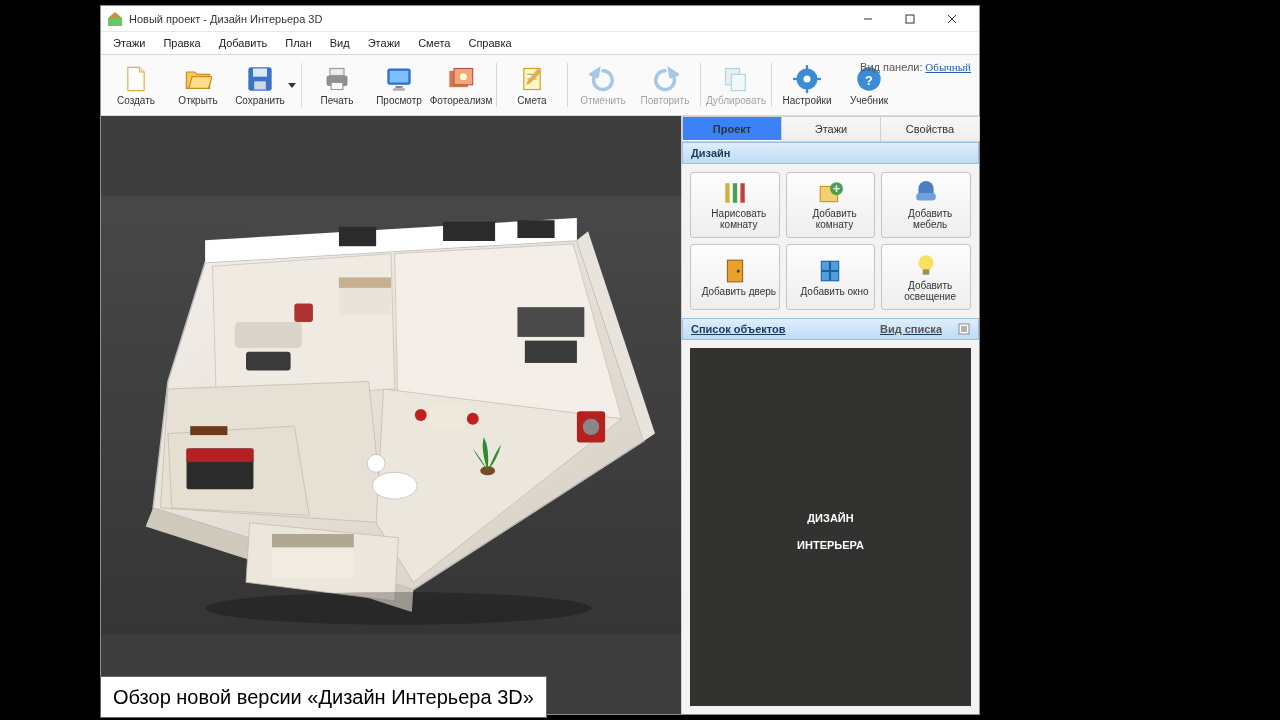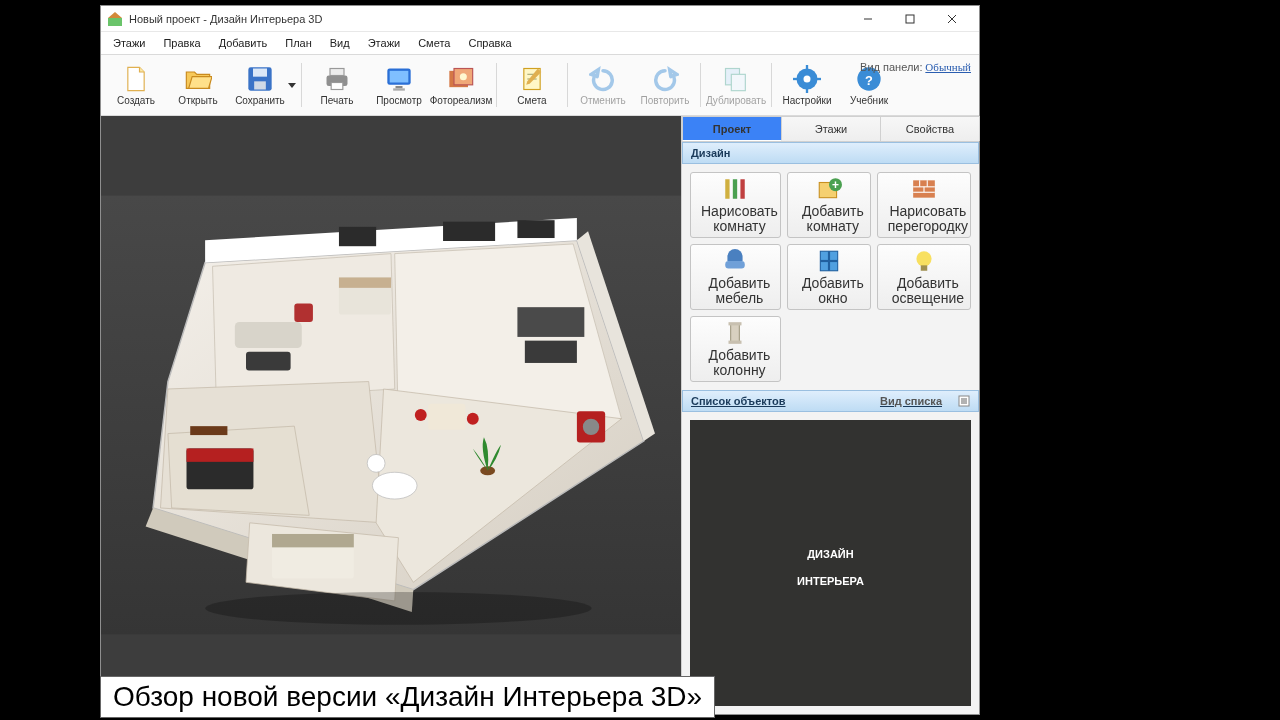--- a/index.html
+++ b/index.html
@@ -30,27 +30,27 @@
 .floor-scene { position: absolute; inset: 0; background: #3d3d3d; }
 .floor-scene svg { width: 100%; height: 100%; }
 .sidebar { width: 298px; background: #f3f3f3; border-left: 1px solid #d0d0d0; display: flex; flex-direction: column; }
 .tabs { display: flex; height: 26px; background: #fff; border-bottom: 1px solid #d0d0d0; }
 .tab { flex: 1; display: flex; align-items: center; justify-content: center; border: 1px solid #d0d0d0; border-bottom: none; background: linear-gradient(#f7f7f7,#eee); cursor: pointer; font-size: 11px; color: #333; margin-right: -1px; }
 .tab.active { background: #3b82f6; font-weight: 600; border-bottom: 1px solid #fff; position: relative; z-index: 1; }
 .section-hdr { height: 22px; background: linear-gradient(#dfeefc, #bedcf4); border: 1px solid #9abfe0; display: flex; align-items: center; padding: 0 8px; font-weight: 600; color: #1a3a5a; }
 .design-grid { display: grid; grid-template-columns: repeat(3, 1fr); gap: 6px; padding: 8px; background: #f3f3f3; }
 .design-btn { border: 1px solid #c4c4c4; background: linear-gradient(#fdfdfd,#eee); border-radius: 3px; height: 66px; display: flex; flex-direction: column; align-items: center; justify-content: center; cursor: pointer; gap: 2px; padding: 2px; }
 .design-btn .dico { width: 26px; height: 26px; display:flex; align-items:center; justify-content:center; }
-.design-btn .dlbl { font-size: 14px; color: #333; text-align: center; line-height: 1.1; margin-left: 8px; }
+.design-btn .dlbl { font-size: 10px; color: #333; text-align: center; line-height: 1.1; margin-left: 8px; }
 .objlist-hdr { display: flex; align-items: center; justify-content: space-between; padding-right: 8px; text-decoration: underline; }
 .objlist-hdr .vl { font-size: 10px; color: #555; display:flex; align-items:center; gap:16px;}
 .promo { flex: 1; margin: 8px; background: #323230; display: flex; align-items: center; justify-content: center; color: #fff; text-align: center; font-family: 'Arial Black', Arial; }
 .promo .pt { font-size: 26px; font-weight: 900; line-height: 1.05; }
 .promo .pt .big { font-size: 60px; display: block; letter-spacing: 2px; }
-.caption { position: absolute; left: 100px; bottom: 0; height: 42px; background: #fff; border: 1px solid #666; padding: 4px 12px; font-size: 28px; color: #000; display: flex; align-items: center; }
+.caption { position: absolute; left: 100px; bottom: 0; height: 42px; background: #fff; border: 1px solid #666; padding: 4px 12px; font-size: 20px; color: #000; display: flex; align-items: center; }
 .caption-wrap { position: absolute; left: 0; right: 0; bottom: 2px; display: flex; }
 </style>
 </head>
 <body>
 
 <div class="letterbox lb-left"></div>
 <div class="letterbox lb-right"></div>
 
 <div class="window">
   <div class="titlebar">
@@ -320,67 +320,53 @@
                 <rect x="3" y="6" width="16" height="14" fill="#f5d070" stroke="#c89020"></rect>
                 <circle cx="18" cy="8" r="6" fill="#4aa050"></circle>
                 <text x="18" y="12" text-anchor="middle" fill="#fff" font-size="10" font-weight="bold">+</text>
               </svg>
             </span>
           <span class="dlbl">Добавить комнату</span>
         </div>
         <div class="design-btn">
           <span class="dico">
               <svg viewBox="0 0 24 24">
-                <rect x="2" y="4" width="20" height="16" fill="#d88050"></rect>
-                <line x1="2" y1="10" x2="22" y2="10" stroke="#fff"></line>
-                <line x1="2" y1="15" x2="22" y2="15" stroke="#fff"></line>
-                <line x1="8" y1="4" x2="8" y2="10" stroke="#fff"></line>
-                <line x1="15" y1="4" x2="15" y2="10" stroke="#fff"></line>
-                <line x1="12" y1="10" x2="12" y2="15" stroke="#fff"></line>
-              </svg>
-            </span>
-          <span class="dlbl">Нарисовать перегородку</span>
-        </div>
-        <div class="design-btn">
-          <span class="dico">
-              <svg viewBox="0 0 24 24">
                 <path d="M5 12v-4a5 5 0 0 1 14 0v4" fill="#4a80c0"></path>
                 <rect x="3" y="12" width="18" height="7" rx="3" fill="#70a0d8"></rect>
               </svg>
             </span>
           <span class="dlbl">Добавить мебель</span>
+        </div>
+        <div class="design-btn">
+          <span class="dico">
+              <svg viewBox="0 0 24 24">
+                <rect x="5" y="2" width="14" height="20" fill="#e8a030" stroke="#a06010"></rect>
+                <circle cx="15" cy="12" r="1.5" fill="#604010"></circle>
+              </svg>
+            </span>
+          <span class="dlbl">Добавить дверь</span>
         </div>
         <div class="design-btn">
           <span class="dico">
               <svg viewBox="0 0 24 24">
                 <rect x="4" y="3" width="16" height="18" fill="#50a0e0" stroke="#2060a0"></rect>
                 <line x1="12" y1="3" x2="12" y2="21" stroke="#2060a0" stroke-width="2"></line>
                 <line x1="4" y1="12" x2="20" y2="12" stroke="#2060a0" stroke-width="2"></line>
               </svg>
             </span>
           <span class="dlbl">Добавить окно</span>
         </div>
         <div class="design-btn">
           <span class="dico">
               <svg viewBox="0 0 24 24">
                 <circle cx="12" cy="10" r="7" fill="#f8e060"></circle>
                 <rect x="9" y="16" width="6" height="5" fill="#a09050"></rect>
               </svg>
             </span>
           <span class="dlbl">Добавить освещение</span>
-        </div>
-        <div class="design-btn">
-          <span class="dico">
-              <svg viewBox="0 0 24 24">
-                <rect x="8" y="4" width="8" height="16" fill="#d8d0c0" stroke="#a09880"></rect>
-                <rect x="6" y="2" width="12" height="3" fill="#c8c0b0"></rect>
-                <rect x="6" y="19" width="12" height="3" fill="#c8c0b0"></rect>
-              </svg>
-            </span>
-          <span class="dlbl">Добавить колонну</span>
         </div>
       </div>
 
       <div class="section-hdr objlist-hdr">
         <span>Список объектов</span>
         <span class="vl">
           <span>Вид списка</span>
           <svg width="12" height="12" viewBox="0 0 12 12">
               <rect x="1" y="1" width="10" height="10" fill="#fff" stroke="#888"></rect>
               <line x1="3" y1="4" x2="9" y2="4" stroke="#666"></line>

